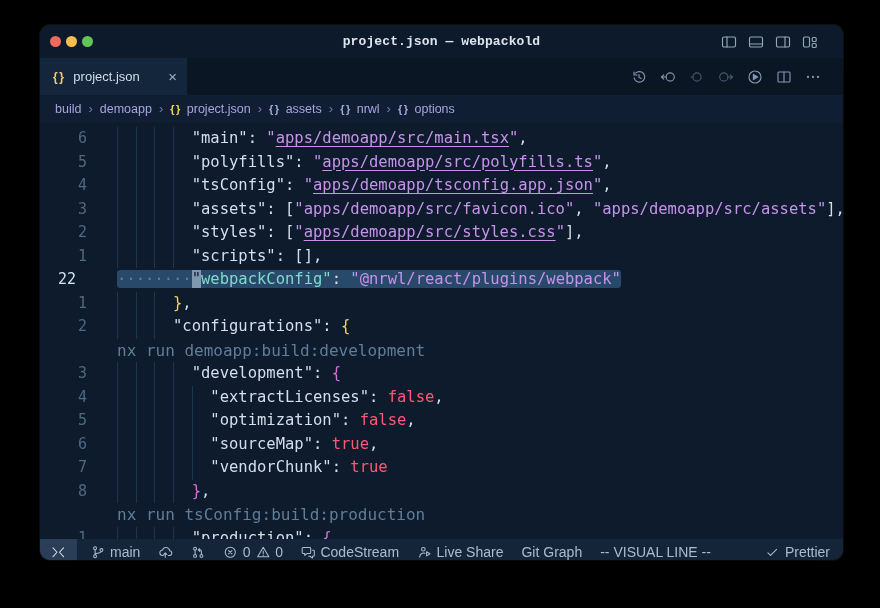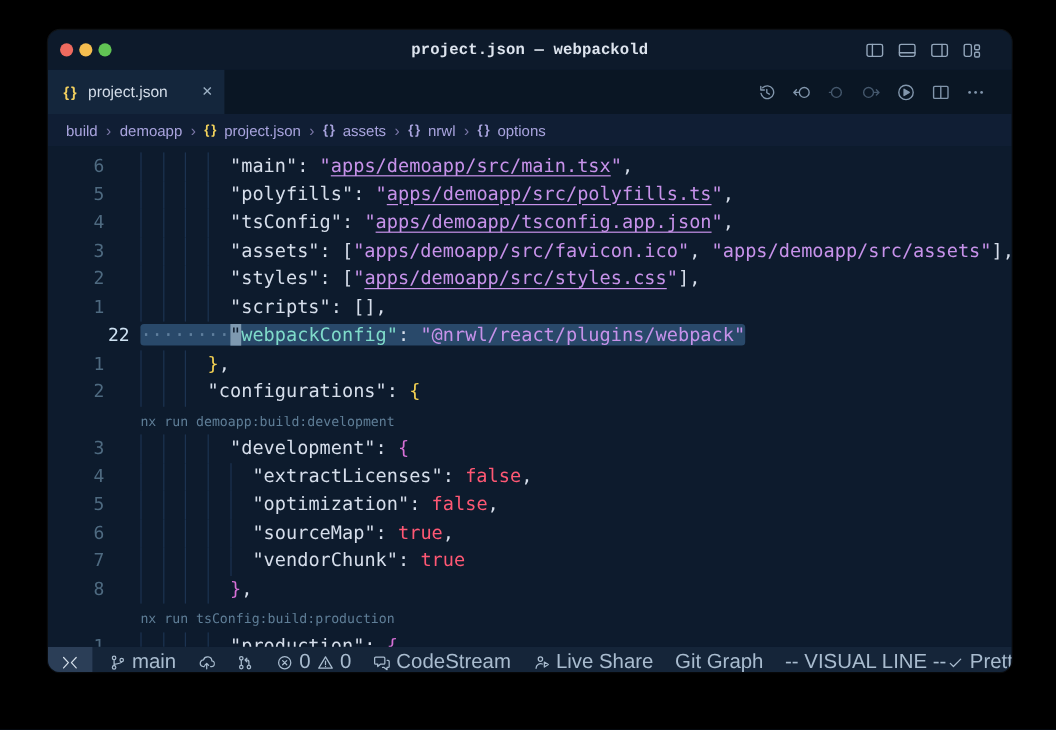--- a/index.html
+++ b/index.html
@@ -27,35 +27,35 @@
   .breadcrumb{height:27px;background:#101e34;display:flex;align-items:center;
               padding-left:15px;font-size:12.5px;color:#a9a4de;gap:7px;}
   .bc-item{display:flex;align-items:center;gap:5px;}
   .bc-icon{font-size:11px;letter-spacing:1.5px;font-weight:700;}
   .bc-sep{color:#7b77a8;font-size:13px;}
   
   .editor{position:relative;height:412px;background:#0d1b2d;overflow:hidden;padding-top:5px;
           font-family:"DejaVu Sans Mono",monospace;font-size:15.5px;}
   .line{height:23.5px;line-height:23.5px;white-space:pre;position:relative;padding-left:77px;}
   .num{position:absolute;left:0;top:0;width:47px;text-align:right;color:#4e6a80;font-size:15px;}
-  .num.cur{left:18px;width:auto;text-align:right;color:#cfe2f2;margin-left:32px;}
+  .num.cur{left:18px;width:auto;text-align:right;color:#cfe2f2;}
   .g{position:absolute;top:0;bottom:0;width:1px;background:#1c3351;}
-  .codelens span{font-size:11px;color:#5f7e97;}
+  .codelens span{font-size:16px;color:#5f7e97;}
   .sel{background:#29496a;border-radius:3px;}
   .t-key{color:#d6deeb;} .t-punct{color:#d6deeb;}
   .t-str{color:#c792ea;}
   .t-link{color:#c792ea;text-decoration:underline;text-underline-offset:3px;}
   .t-bool{color:#ff5874;}
   .t-gold{color:#f6d353;} .t-purple{color:#d670d6;}
   .t-tealkey{color:#7fdbca;}
   .t-ws{color:#5f7f9d;}
   .t-cursor{background:#7e99b0;color:#0d1b2d;}
   
   .statusbar{height:26px;background:#152539;display:flex;align-items:center;
-             font-size:17px;color:#a9bccf;padding-right:13px;}
+             font-size:14px;color:#a9bccf;padding-right:13px;}
   .sb-left{display:flex;align-items:center;gap:18px;height:100%;}
   .sb-right{margin-left:auto;display:flex;align-items:center;gap:18px;}
   .sb-item{display:flex;align-items:center;gap:5px;white-space:nowrap;}
   .sb-item .ic{width:14.5px;height:14.5px;}
   .boxed{background:#2b3e57;height:100%;padding:0 11px;color:#d3dee9;margin-right:-4px;}
 </style>
 </head>
 <body>
 
 <div class="window">

